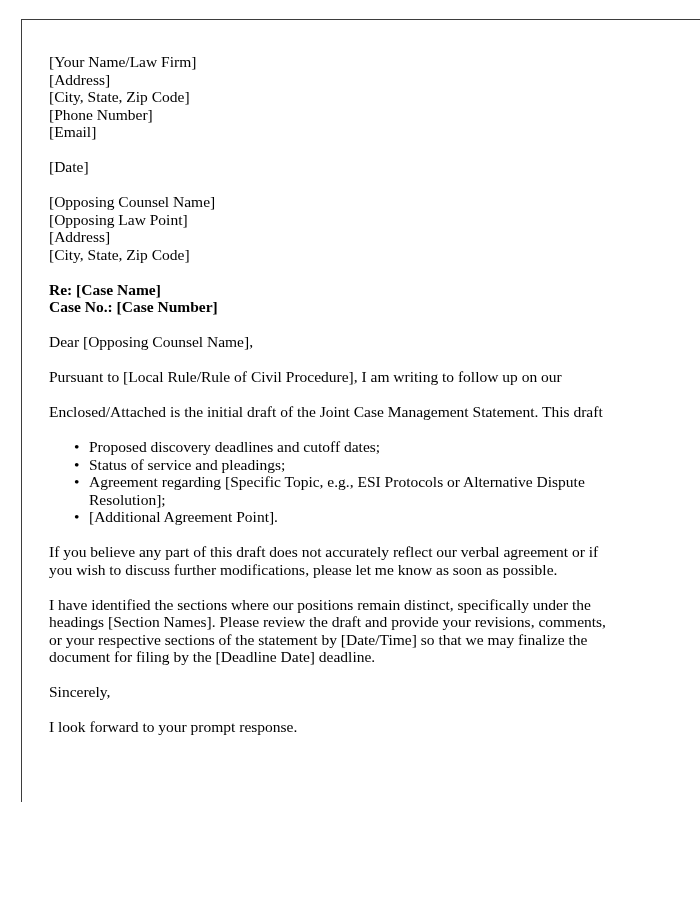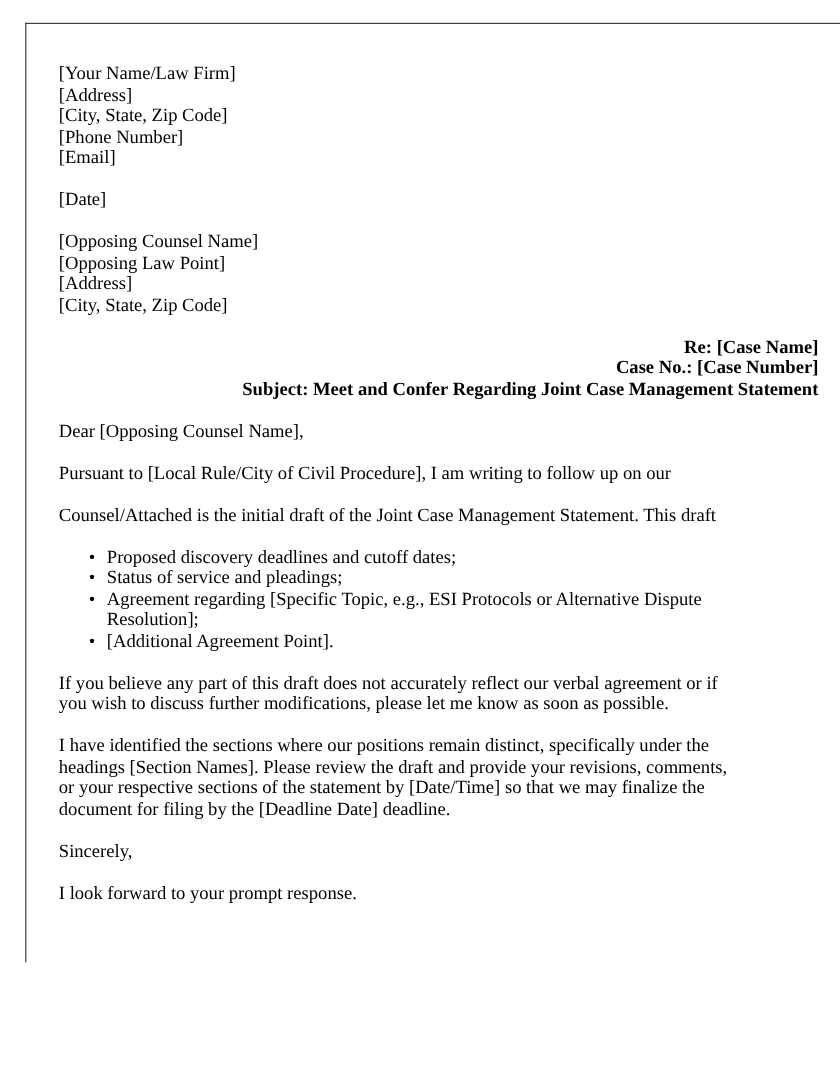--- a/index.html
+++ b/index.html
@@ -38,21 +38,20 @@
     margin: 0 0 17.5px 0;
   }
   .block:last-child {
     margin-bottom: 0;
   }
   .line {
     white-space: nowrap;
   }
   .bold {
     font-weight: bold;
-    text-align: right;
   }
   .bullet-item {
     position: relative;
     padding-left: 40px;
   }
   .bullet {
     position: absolute;
     left: 25px;
     top: 0;
   }
@@ -79,33 +78,32 @@
       <div class="block">
         <div class="line">[Opposing Counsel Name]</div>
         <div class="line">[Opposing Law Point]</div>
         <div class="line">[Address]</div>
         <div class="line">[City, State, Zip Code]</div>
       </div>
 
       <div class="block bold">
         <div class="line">Re: [Case Name]</div>
         <div class="line">Case No.: [Case Number]</div>
-        <div class="line">Subject: Meet and Confer Regarding Joint Case Management Statement</div>
       </div>
 
       <div class="block">
         <div class="line">Dear [Opposing Counsel Name],</div>
       </div>
 
       <div class="block">
-        <div class="line">Pursuant to [Local Rule/City of Civil Procedure], I am writing to follow up on our</div>
+        <div class="line">Pursuant to [Local Rule/Rule of Civil Procedure], I am writing to follow up on our</div>
       </div>
 
       <div class="block">
-        <div class="line">Counsel/Attached is the initial draft of the Joint Case Management Statement. This draft</div>
+        <div class="line">Enclosed/Attached is the initial draft of the Joint Case Management Statement. This draft</div>
       </div>
 
       <div class="block">
         <div class="bullet-item">
           <span class="bullet">•</span>
           <div class="line">Proposed discovery deadlines and cutoff dates;</div>
         </div>
         <div class="bullet-item">
           <span class="bullet">•</span>
           <div class="line">Status of service and pleadings;</div>

